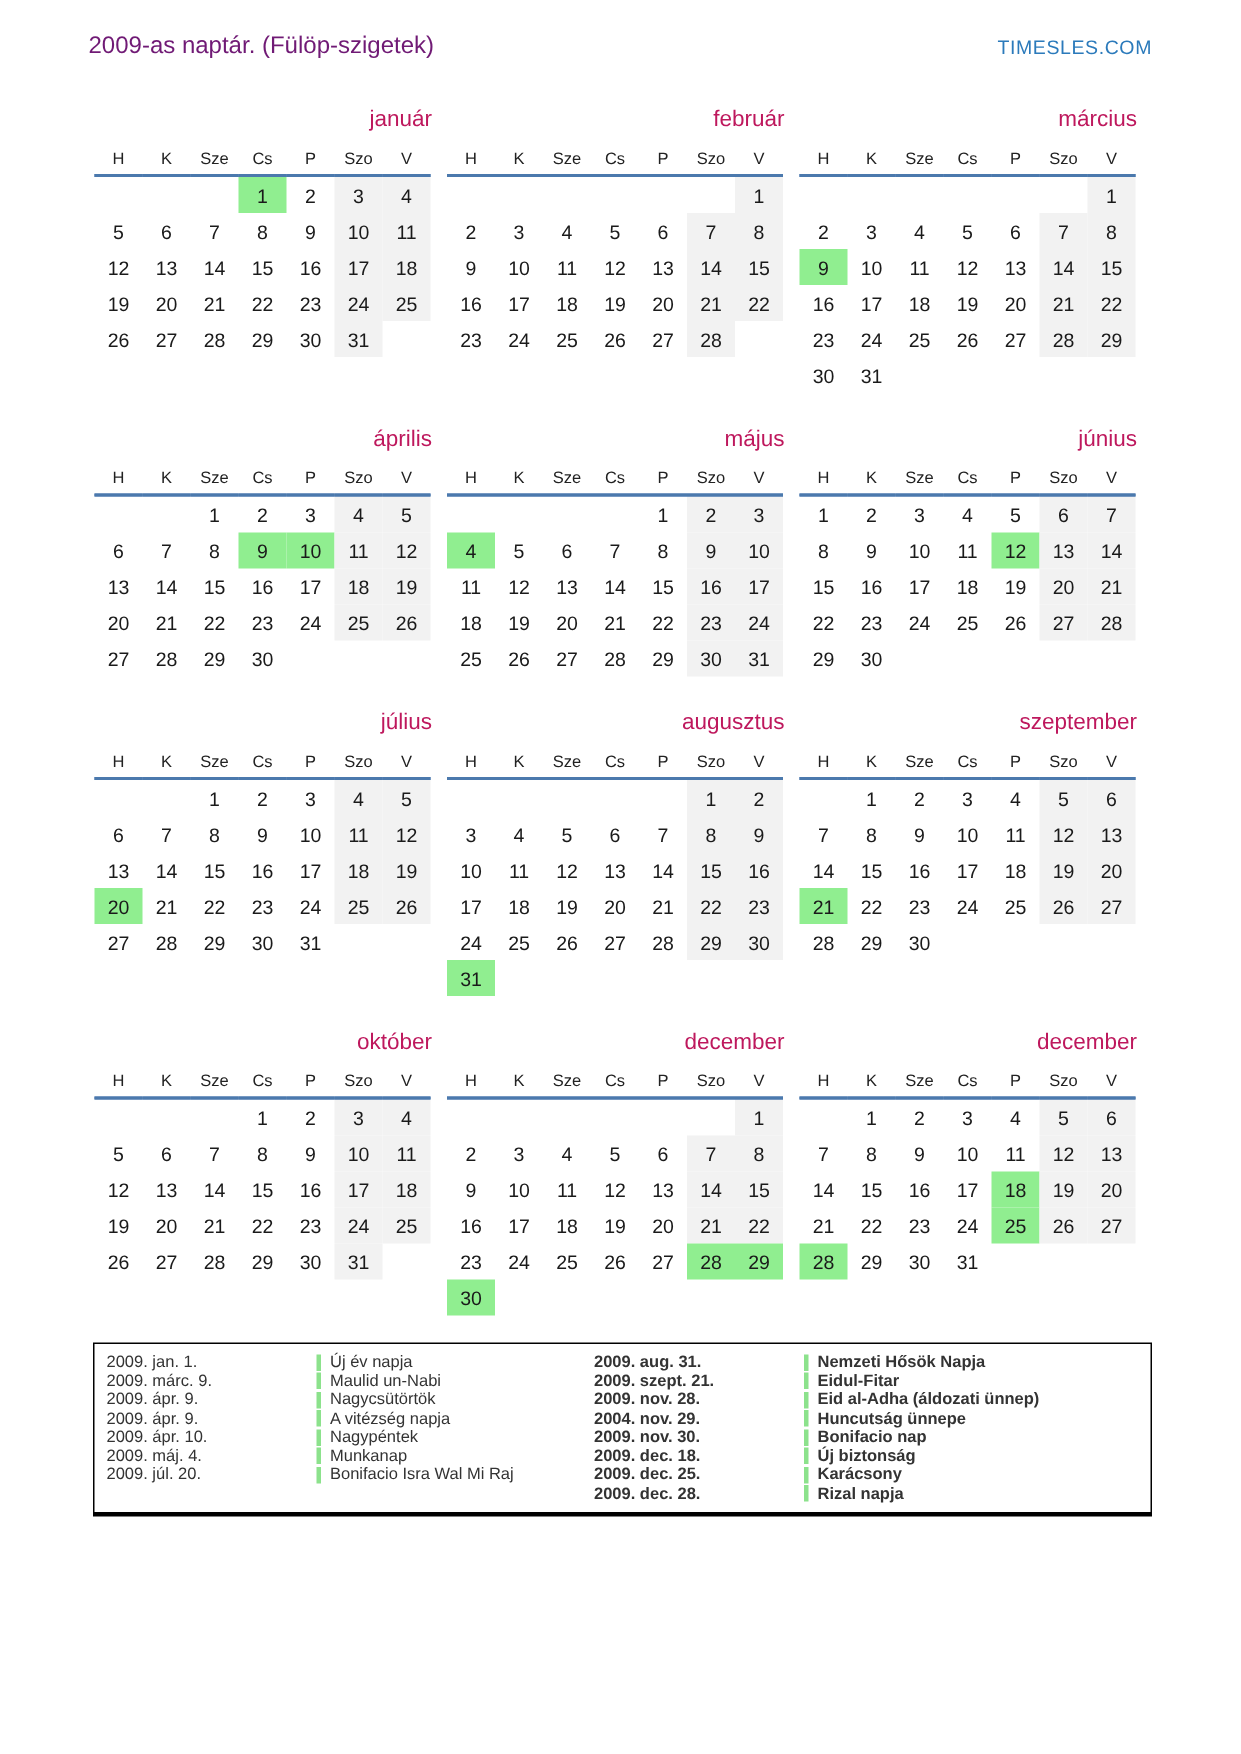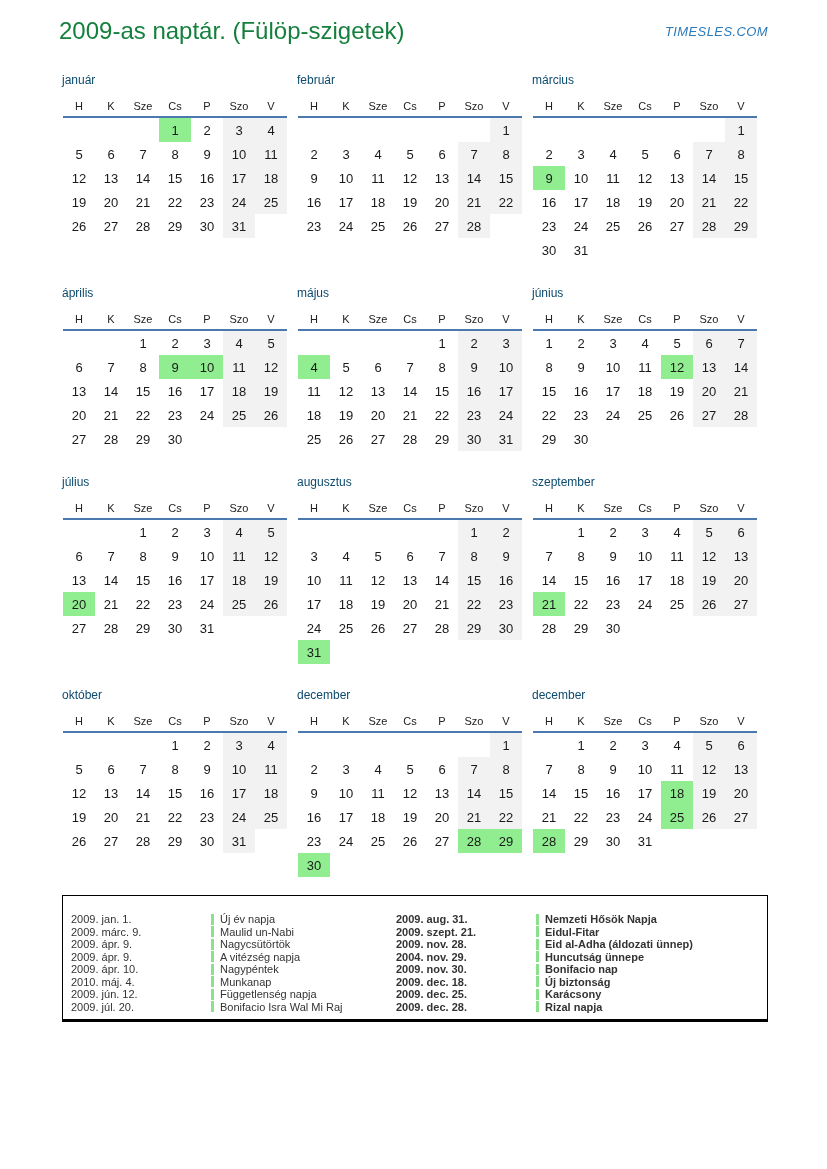--- a/index.html
+++ b/index.html
@@ -5,51 +5,51 @@
   html,body { margin:0; padding:0; }
   body {
     width:827px; height:1169px; background:#ffffff;
     font-family:"Liberation Sans", sans-serif;
     position:relative; overflow:hidden;
   }
   .header {
     padding:20px 59px 0 59px;
     display:flex; justify-content:space-between; align-items:flex-start;
   }
-  .page-title { font-size:24px; color:#15803d; line-height:22px; }
+  .page-title { font-size:16px; color:#701a75; line-height:22px; }
   .site-link {
     font-size:13px; color:#2b7abb; letter-spacing:0.4px;
-    text-decoration:none; margin-top:4px; display:inline-block;font-style:italic;
+    text-decoration:none; margin-top:4px; display:inline-block;
   }
   .months {
     margin:28px 0 0 62px; width:705px;
     display:grid; grid-template-columns:repeat(3,235px);
     row-gap:21px; align-items:start;
   }
   .month { width:226px; }
   .month-title {
-    text-align:left; color:#0c4a6e; font-size:12px;
+    text-align:right; color:#be185d; font-size:15px;
     line-height:20px; margin-bottom:6px;
   }
   table.cal { border-collapse:collapse; margin:0 auto; }
   .cal thead tr { border-bottom:2px solid #4b79ad; }
   .cal th {
     width:32px; height:20px; font-size:11px; font-weight:normal;
     color:#222222; text-align:center; padding:0;
   }
   .cal td {
     width:32px; height:24px; font-size:13px; color:#1a1a1a;
     text-align:center; padding:0;
   }
   td.wknd { background:#f2f2f2; }
   td.hl   { background:#90ee90; }
   .legend {
     margin:18px 59px 0 62px;
     border:1px solid #000000; border-bottom:3px solid #000000;
-    padding:17px 0 6px 8px;
+    padding:6px 0 6px 8px;
     display:flex; font-size:11px; color:#333333;
   }
   .legend-col { display:flex; flex-direction:column; }
   .legend-col.c1 { width:325px; }
   .legend-col.c2 { flex:1;font-weight:bold; }
   .legend-row { display:flex; align-items:center; height:12.5px; }
   .l-date { width:140px; }
   .l-bar { width:3px; height:11px; background:#8ce28c; margin-right:6px; flex:none; }
   .l-name { white-space:nowrap; }
 </style>
@@ -868,28 +868,23 @@
         <span class="l-date">2009. ápr. 9.</span>
         <span class="l-bar"></span>
         <span class="l-name">A vitézség napja</span>
       </div>
       <div class="legend-row">
         <span class="l-date">2009. ápr. 10.</span>
         <span class="l-bar"></span>
         <span class="l-name">Nagypéntek</span>
       </div>
       <div class="legend-row">
-        <span class="l-date">2010. máj. 4.</span>
+        <span class="l-date">2009. máj. 4.</span>
         <span class="l-bar"></span>
         <span class="l-name">Munkanap</span>
-      </div>
-      <div class="legend-row">
-        <span class="l-date">2009. jún. 12.</span>
-        <span class="l-bar"></span>
-        <span class="l-name">Függetlenség napja</span>
       </div>
       <div class="legend-row">
         <span class="l-date">2009. júl. 20.</span>
         <span class="l-bar"></span>
         <span class="l-name">Bonifacio Isra Wal Mi Raj</span>
       </div>
     </div>
   <div class="legend-col c2">
       <div class="legend-row">
         <span class="l-date">2009. aug. 31.</span>

